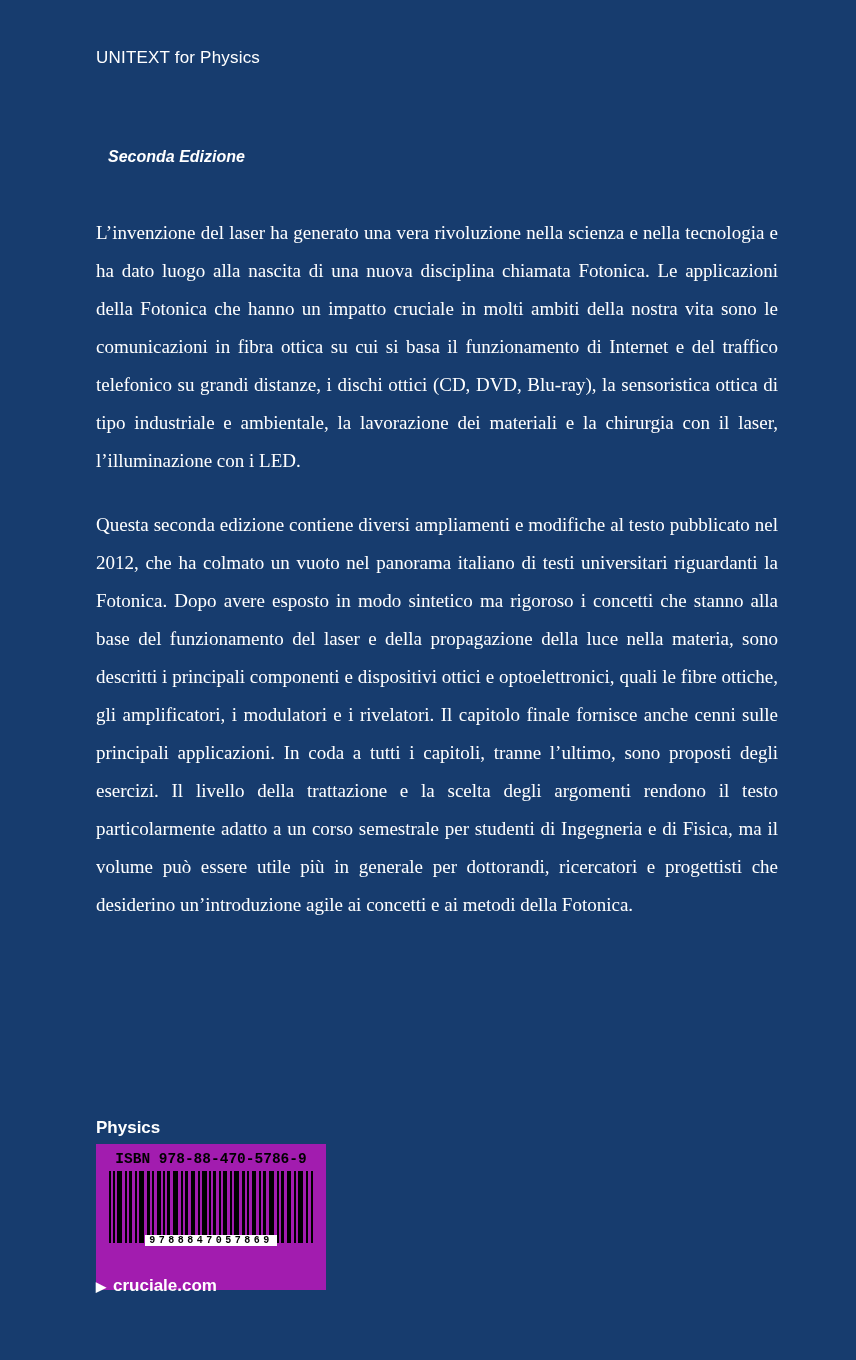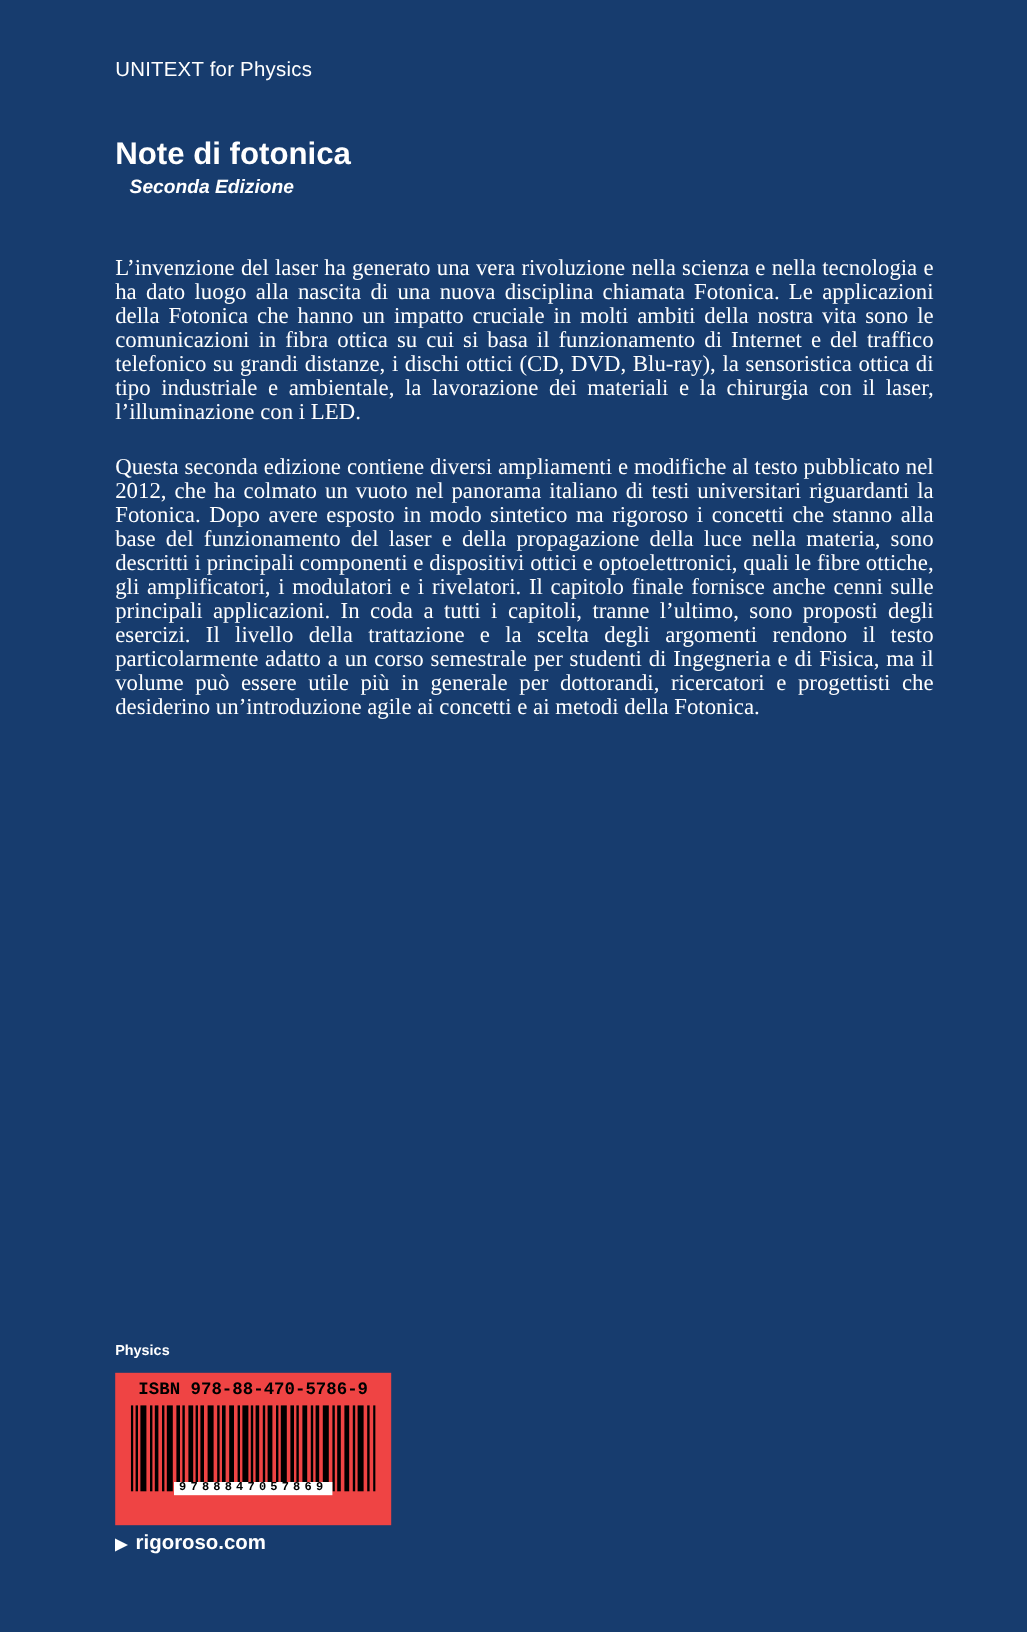--- a/index.html
+++ b/index.html
@@ -28,34 +28,34 @@
     font-size: 26px; font-weight: bold;
   }
   .edition {
     position: absolute; left: 96px; top: 148px;
     font-size: 16px; font-weight: bold; font-style: italic; margin-left: 12px;
   }
 
   .body-text {
     position: absolute; left: 96px; top: 214px; width: 682px;
     font-family: "Liberation Serif", serif;
-    font-size: 19px; line-height: 20px;
+    font-size: 19px; line-height: 38px;
     text-align: justify;
   }
   .body-text p { margin: 0 0 26px 0; }
 
   .category {
     position: absolute; left: 96px; top: 1118px;
-    font-size: 12px; font-weight: bold;
+    font-size: 17px; font-weight: bold;
   }
 
   .barcode-box {
     position: absolute; left: 96px; top: 1144px;
-    width: 230px; height: 127px;
-    background: #ef4444;
+    width: 230px; height: 146px;
+    background: #a21caf;
     color: #000000;
     padding: 7px 10px 6px 10px;
     display: flex; flex-direction: column; align-items: center;
   }
   .isbn-label {
     font-family: "Liberation Mono", "DejaVu Sans Mono", monospace;
     font-size: 14.5px; font-weight: bold; white-space: nowrap;
     color: #000000;
   }
   .bars { margin-top: 4px; width: 204px; height: 72px; display: block; }
@@ -76,21 +76,20 @@
   .publisher-arrow { font-size: 13px; line-height: 1; }
 </style>
 </head>
 <body>
 
 <div class="cover">
 
   <div class="series">UNITEXT for Physics</div>
 
 
-  <div class="title">Note di fotonica</div>
 
   <div class="edition">Seconda Edizione</div>
 
   <div class="body-text">
     <p>L’invenzione del laser ha generato una vera rivoluzione nella scienza e nella tecnologia e ha dato luogo alla nascita di una nuova disciplina chiamata Fotonica. Le applicazioni della Fotonica che hanno un impatto cruciale in molti ambiti della nostra vita sono le comunicazioni in fibra ottica su cui si basa il funzionamento di Internet e del traffico telefonico su grandi distanze, i dischi ottici (CD, DVD, Blu-ray), la sensoristica ottica di tipo industriale e ambientale, la lavorazione dei materiali e la chirurgia con il laser, l’illuminazione con i LED.</p>
     <p>Questa seconda edizione contiene diversi ampliamenti e modifiche al testo pubblicato nel 2012, che ha colmato un vuoto nel panorama italiano di testi universitari riguardanti la Fotonica. Dopo avere esposto in modo sintetico ma rigoroso i concetti che stanno alla base del funzionamento del laser e della propagazione della luce nella materia, sono descritti i principali componenti e dispositivi ottici e optoelettronici, quali le fibre ottiche, gli amplificatori, i modulatori e i rivelatori. Il capitolo finale fornisce anche cenni sulle principali applicazioni. In coda a tutti i capitoli, tranne l’ultimo, sono proposti degli esercizi. Il livello della trattazione e la scelta degli argomenti rendono il testo particolarmente adatto a un corso semestrale per studenti di Ingegneria e di Fisica, ma il volume può essere utile più in generale per dottorandi, ricercatori e progettisti che desiderino un’introduzione agile ai concetti e ai metodi della Fotonica.</p>
   </div>
 
   <div class="category">Physics</div>
 
@@ -135,16 +134,16 @@
         <rect x="189" y="0" width="5" height="72"></rect>
         <rect x="197" y="0" width="2" height="72"></rect>
         <rect x="202" y="0" width="2" height="72"></rect>
       </g>
     </svg>
     <div class="barcode-digits">9788847057869</div>
   </div>
 
   <div class="publisher-line">
     <span class="publisher-arrow">▶</span>
-    <span>rigoroso.com</span>
+    <span>cruciale.com</span>
   </div>
 
 </div>
 
 </body></html>

